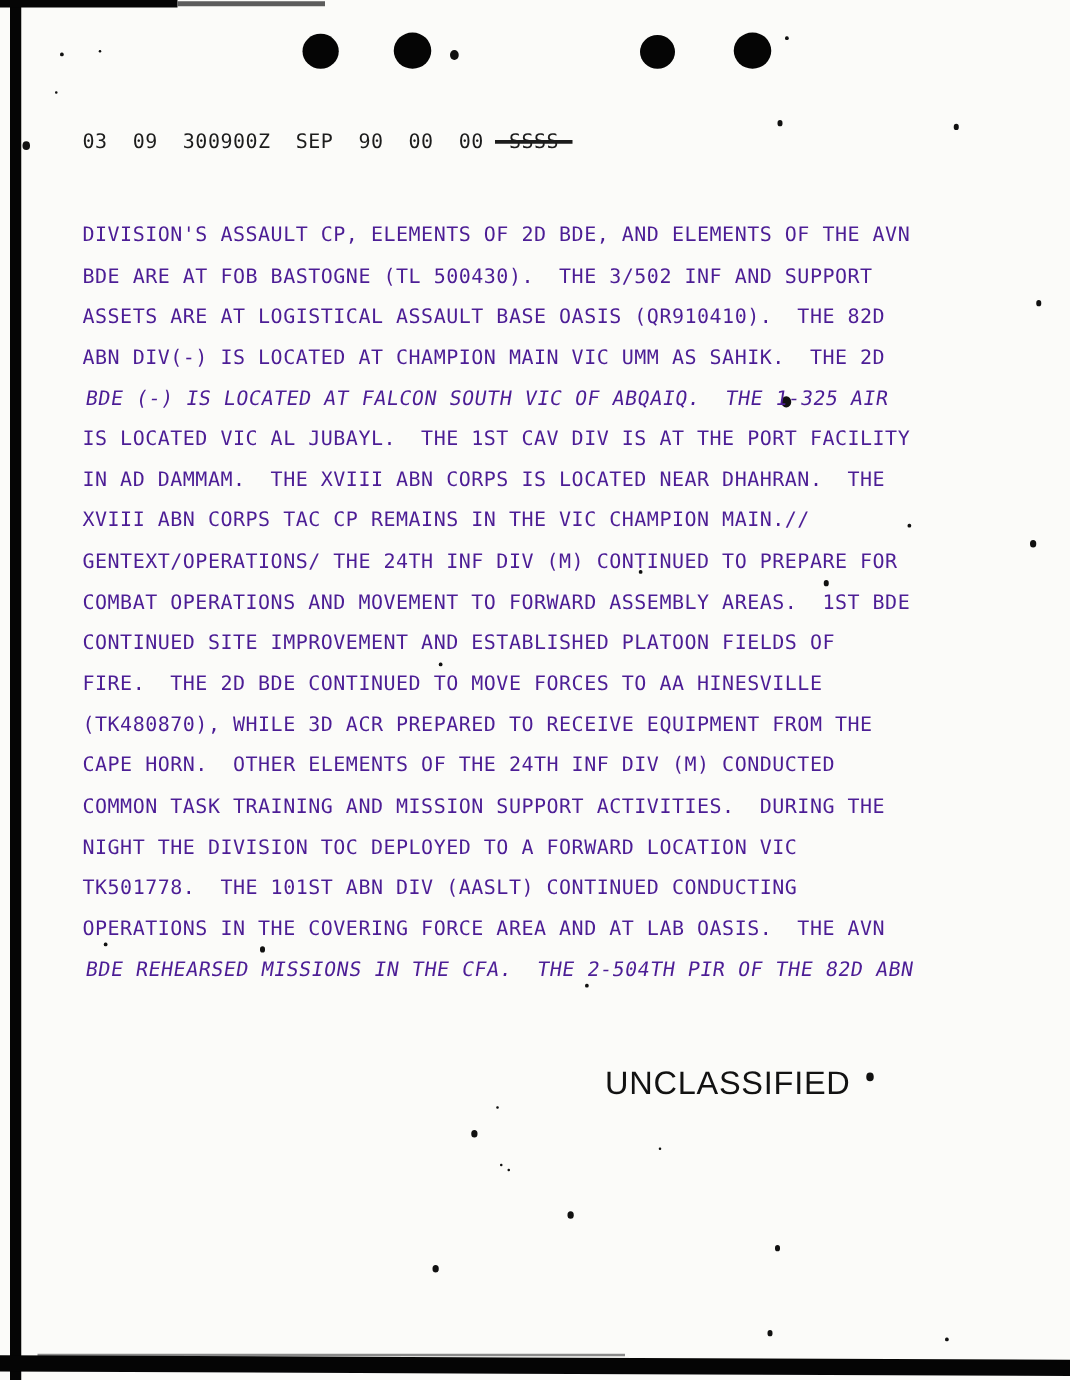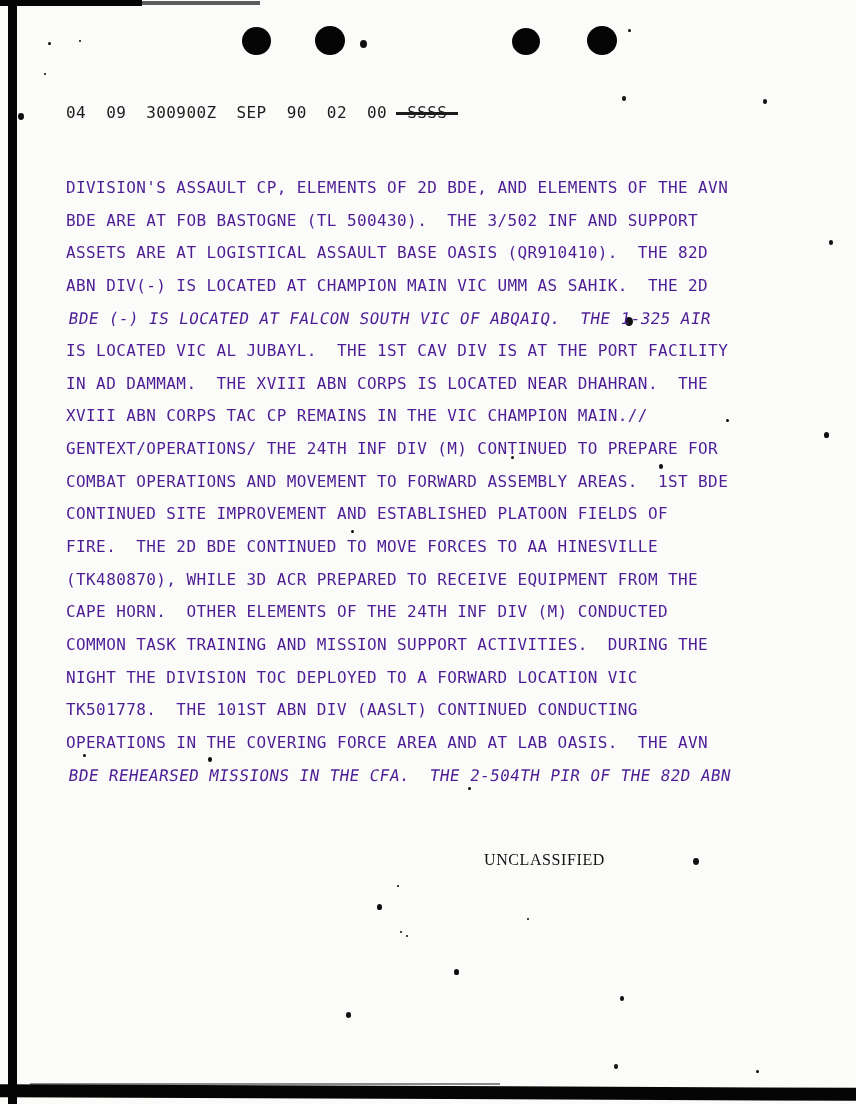--- a/index.html
+++ b/index.html
@@ -92,22 +92,22 @@
   }
   .body-line { height: 32.65px; }
   .oblique {
     transform: skewX(-9deg);
     transform-origin: 0 100%;
   }
   
   .stamp {
     position: absolute;
     left: 484px; top: 851px;
-    font-family: Liberation Serif, serif;
-    font-size: 16px;
+    font-family: Liberation Sans, sans-serif;
+    font-size: 26px;
     letter-spacing: 0.6px;
     color: #121212;
   }
 </style>
 </head>
 <body>
 
 <div id="page">
 
   <div class="edge-left"></div>
@@ -148,20 +148,20 @@
       <div class="speck" style="left: 400px; top: 931px; width: 2px; height: 2.3px;"></div>
       <div class="speck" style="left: 406px; top: 935px; width: 2px; height: 2.3px;"></div>
       <div class="speck" style="left: 527px; top: 918px; width: 2px; height: 2.3px;"></div>
       <div class="speck" style="left: 454px; top: 969px; width: 5px; height: 5.75px;"></div>
       <div class="speck" style="left: 346px; top: 1012px; width: 5px; height: 5.75px;"></div>
       <div class="speck" style="left: 620px; top: 996px; width: 4px; height: 4.6px;"></div>
       <div class="speck" style="left: 614px; top: 1064px; width: 4px; height: 4.6px;"></div>
       <div class="speck" style="left: 756px; top: 1070px; width: 3px; height: 3.45px;"></div>
     </div>
 
-  <div class="header-line"><span>04  09  300900Z  SEP  90  02  00  </span><span class="struck">SSSS</span></div>
+  <div class="header-line"><span>03  09  300900Z  SEP  90  00  00  </span><span class="struck">SSSS</span></div>
   <div class="strike-bar"></div>
 
   <div class="body-block" id="body-block"><div class="body-line">DIVISION'S ASSAULT CP, ELEMENTS OF 2D BDE, AND ELEMENTS OF THE AVN</div><div class="body-line">BDE ARE AT FOB BASTOGNE (TL 500430).  THE 3/502 INF AND SUPPORT</div><div class="body-line">ASSETS ARE AT LOGISTICAL ASSAULT BASE OASIS (QR910410).  THE 82D</div><div class="body-line">ABN DIV(-) IS LOCATED AT CHAMPION MAIN VIC UMM AS SAHIK.  THE 2D</div><div class="body-line oblique">BDE (-) IS LOCATED AT FALCON SOUTH VIC OF ABQAIQ.  THE 1-325 AIR</div><div class="body-line">IS LOCATED VIC AL JUBAYL.  THE 1ST CAV DIV IS AT THE PORT FACILITY</div><div class="body-line">IN AD DAMMAM.  THE XVIII ABN CORPS IS LOCATED NEAR DHAHRAN.  THE</div><div class="body-line">XVIII ABN CORPS TAC CP REMAINS IN THE VIC CHAMPION MAIN.//</div><div class="body-line">GENTEXT/OPERATIONS/ THE 24TH INF DIV (M) CONTINUED TO PREPARE FOR</div><div class="body-line">COMBAT OPERATIONS AND MOVEMENT TO FORWARD ASSEMBLY AREAS.  1ST BDE</div><div class="body-line">CONTINUED SITE IMPROVEMENT AND ESTABLISHED PLATOON FIELDS OF</div><div class="body-line">FIRE.  THE 2D BDE CONTINUED TO MOVE FORCES TO AA HINESVILLE</div><div class="body-line">(TK480870), WHILE 3D ACR PREPARED TO RECEIVE EQUIPMENT FROM THE</div><div class="body-line">CAPE HORN.  OTHER ELEMENTS OF THE 24TH INF DIV (M) CONDUCTED</div><div class="body-line">COMMON TASK TRAINING AND MISSION SUPPORT ACTIVITIES.  DURING THE</div><div class="body-line">NIGHT THE DIVISION TOC DEPLOYED TO A FORWARD LOCATION VIC</div><div class="body-line">TK501778.  THE 101ST ABN DIV (AASLT) CONTINUED CONDUCTING</div><div class="body-line">OPERATIONS IN THE COVERING FORCE AREA AND AT LAB OASIS.  THE AVN</div><div class="body-line oblique">BDE REHEARSED MISSIONS IN THE CFA.  THE 2-504TH PIR OF THE 82D ABN</div></div>
 
   <div class="stamp">UNCLASSIFIED</div>
 
 </div>
 
 </body></html>

